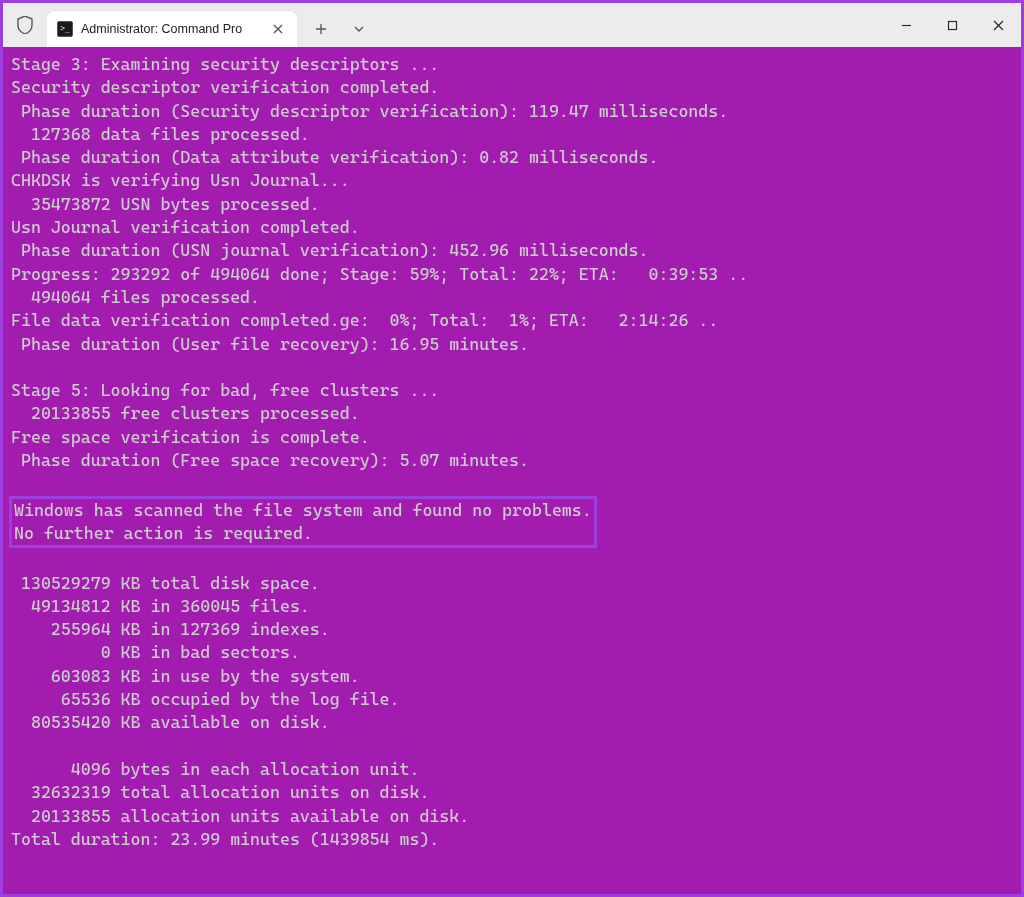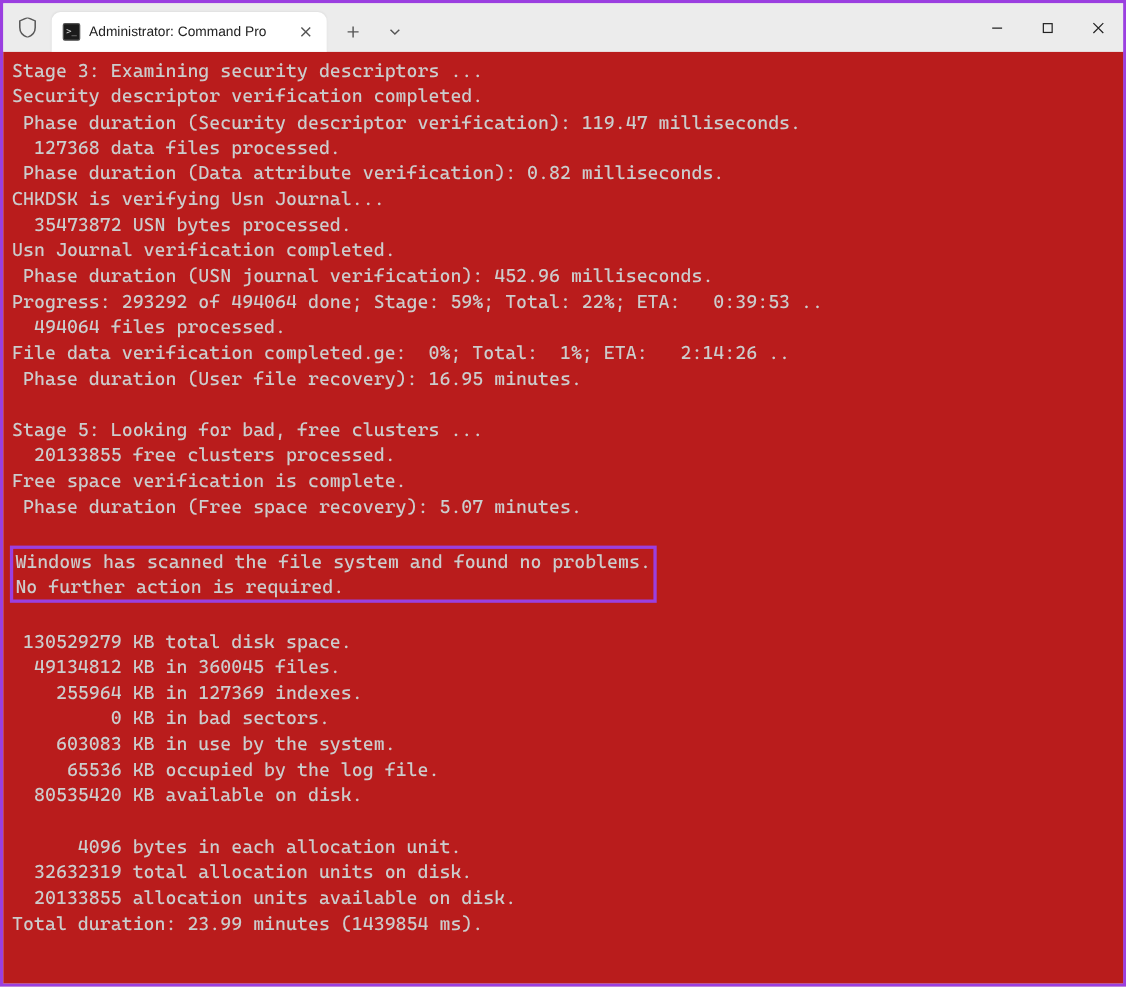--- a/index.html
+++ b/index.html
@@ -53,21 +53,21 @@
     width:32px;height:32px;display:flex;align-items:center;justify-content:center;
     color:#555;font-size:14px;border-radius:4px;
   }
   .window-controls {
     position:absolute; right:0; top:0; height:44px;
     display:flex;
   }
   .win-btn { width:46px;height:44px;display:flex;align-items:center;justify-content:center;color:#222; }
   .term {
     flex:1;
-    background:#b91c1c;
+    background:#a21caf;
     color:#CCCCCC;
     font-family: 'Cascadia Mono','Consolas','Courier New',monospace;
     font-size: 17px;
     line-height: 23.3px;
     padding: 6px 8px;
     white-space: pre;
     overflow:hidden;
   }
   .highlight-box {
     display:inline-block;

